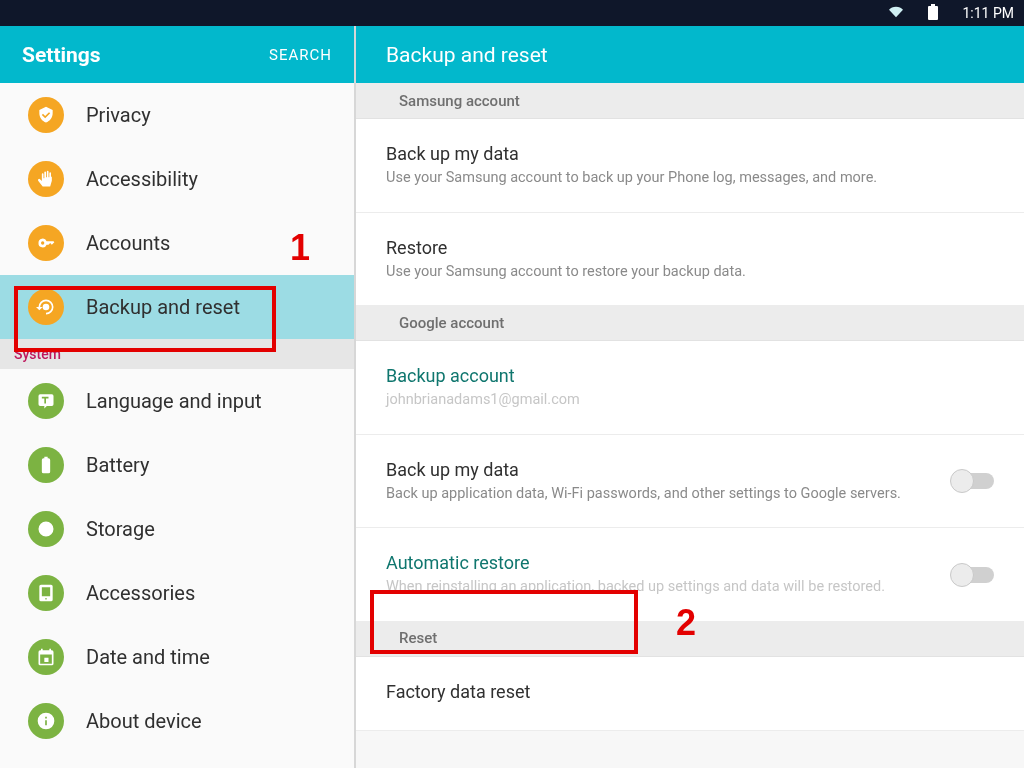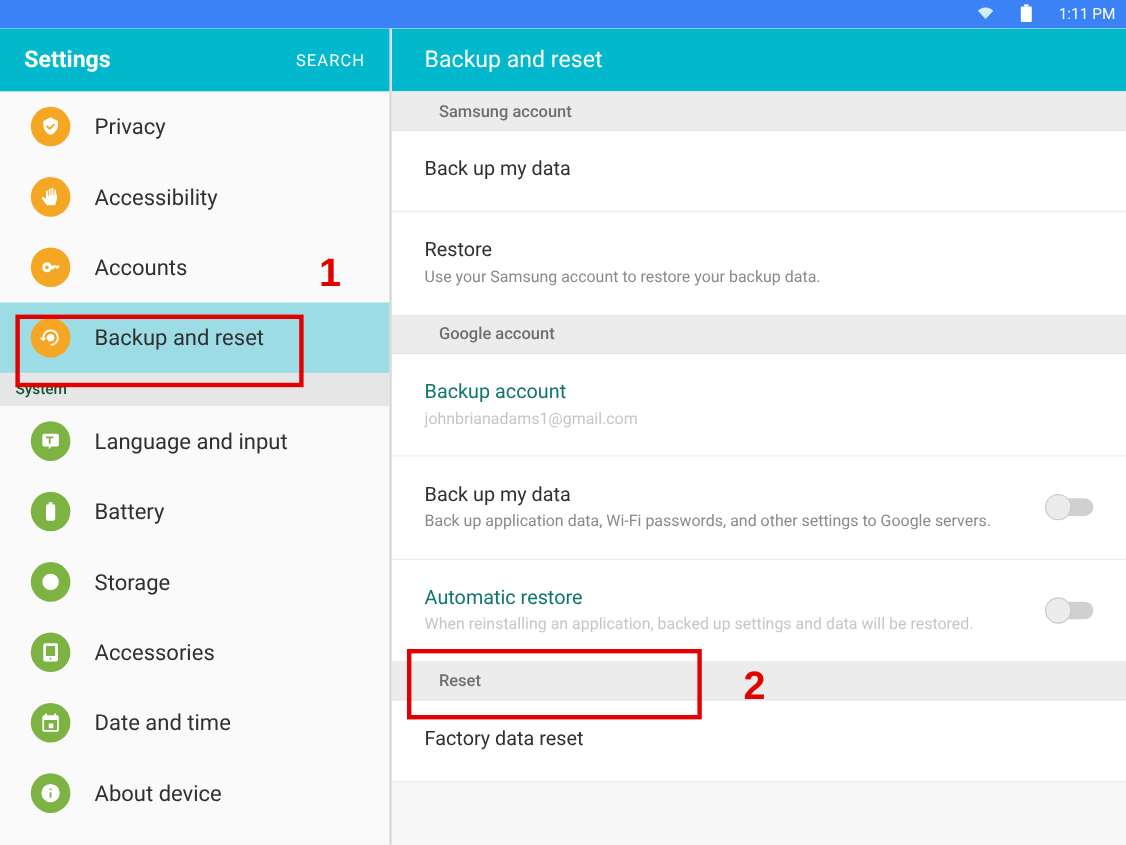--- a/index.html
+++ b/index.html
@@ -6,21 +6,21 @@
   body {
     width: 1024px;
     height: 768px;
     font-family: Roboto, "Helvetica Neue", Arial, sans-serif;
     background: #f0f0f0;
     overflow: hidden;
     position: relative;
   }
   .status-bar {
     height: 26px;
-    background: #3b82f6;
+    background: #0f172a;
     display: flex;
     justify-content: flex-end;
     align-items: center;
     padding-right: 10px;
     gap: 24px;
     color: #fff;
   }
   .status-time { font-size: 14px; }
   .wifi-icon { width: 16px; height: 14px; }
   .battery-icon { width: 10px; height: 14px; background: #fff; border-radius: 1px; position: relative; }
@@ -58,21 +58,21 @@
     padding-left: 28px;
     gap: 22px;
     cursor: pointer;
     position: relative;
   }
   .sidebar-item.selected { background: #9cdce4; }
   .sidebar-item-label { font-size: 20px; color: #303030; }
   .sidebar-section {
     height: 30px;
     background: #e6e6e6;
-    color: #14532d;
+    color: #be185d;
     font-size: 14px;
     font-weight: 500;
     display: flex;
     align-items: center;
     padding-left: 14px;
   }
   .icon-circle {
     width: 36px; height: 36px; border-radius: 50%;
     display: flex; align-items: center; justify-content: center;
     color: #fff;
@@ -273,20 +273,21 @@
   </div>
 
   <div class="detail">
     <div class="detail-header">Backup and reset</div>
 
     <div class="detail-section-header">Samsung account</div>
     <div class="detail-group">
       <div class="detail-item">
         <div class="txt">
           <div class="detail-item-title">Back up my data</div>
+          <div class="detail-item-sub">Use your Samsung account to back up your Phone log, messages, and more.</div>
         </div>
       </div>
       <div class="detail-item last-in-group">
         <div class="txt">
           <div class="detail-item-title">Restore</div>
           <div class="detail-item-sub">Use your Samsung account to restore your backup data.</div>
         </div>
       </div>
     </div>
 

